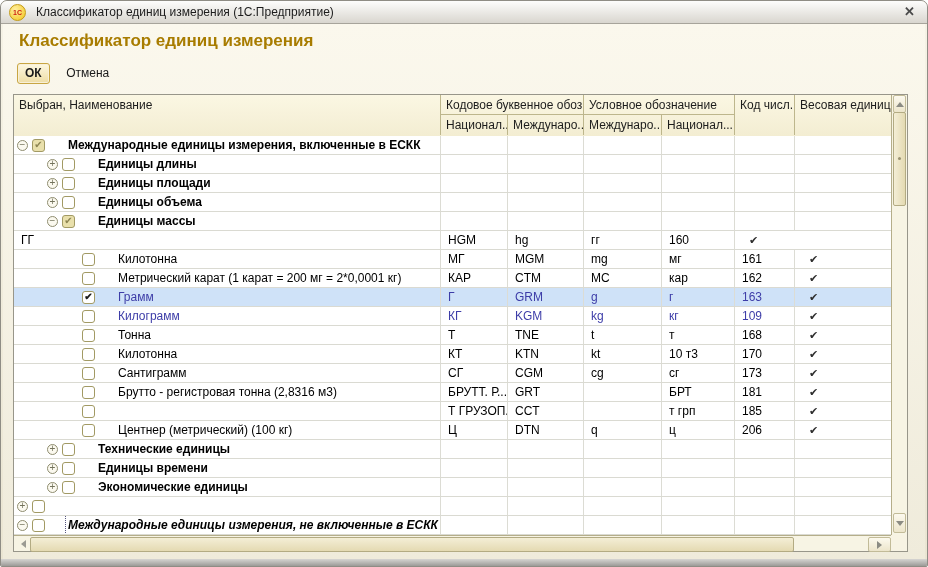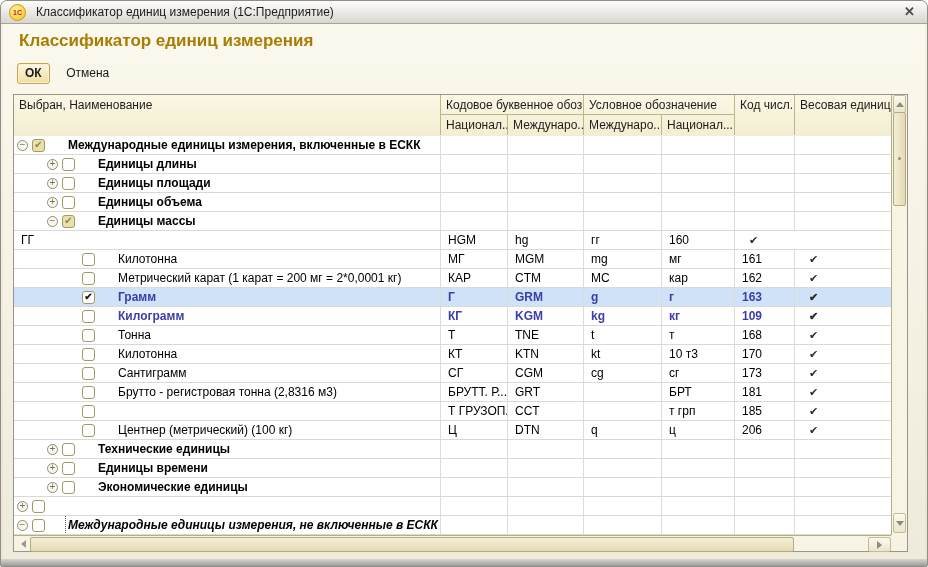--- a/index.html
+++ b/index.html
@@ -47,21 +47,21 @@
   .c-lgrp{grid-column:2/4;grid-row:1;}
   .c-sgrp{grid-column:4/6;grid-row:1;}
   .c-code{grid-column:6;grid-row:1/3;}
   .c-wgt{grid-column:7;grid-row:1/3;border-right:none;}
   .c-r2c2{grid-column:2;grid-row:2;} .c-r2c3{grid-column:3;grid-row:2;}
   .c-r2c4{grid-column:4;grid-row:2;} .c-r2c5{grid-column:5;grid-row:2;}
   .tbody{position:absolute;left:0;top:41px;width:877px;height:399px;background:#ffffff;overflow:hidden;}
   .trow{height:19px;box-sizing:border-box;border-bottom:1px solid #dadad2;display:grid;
         grid-template-columns:427px 67px 76px 78px 73px 60px 1fr;font-size:12px;color:#000;}
   .trow.sel{background:#cfe2f8;}
-  .trow.blue{color:#3d3da8;font-weight:bold;}
+  .trow.blue{color:#3d3da8;}
   .cell{box-sizing:border-box;border-right:1px solid #dcdcd4;overflow:hidden;white-space:nowrap;
         line-height:18px;padding:0 0 0 7px;}
   .cell:last-child{border-right:none;}
   .name-cell{display:flex;align-items:center;padding:0;}
   .wcell{font-size:11px;color:#2e2e2e;padding-left:14px;}
   .lab{margin-left:16px;padding:2px 2px;text-align:center;}
   .lab.b{font-weight:bold;}
   .lab.foc{outline:1px dotted #55557e;font-style:italic;}
   .expander{width:11px;height:11px;box-sizing:border-box;border:1px solid #8f8d70;border-radius:50%;
             background:#fbf9ef;color:#73735c;font-size:10px;line-height:8px;text-align:center;

